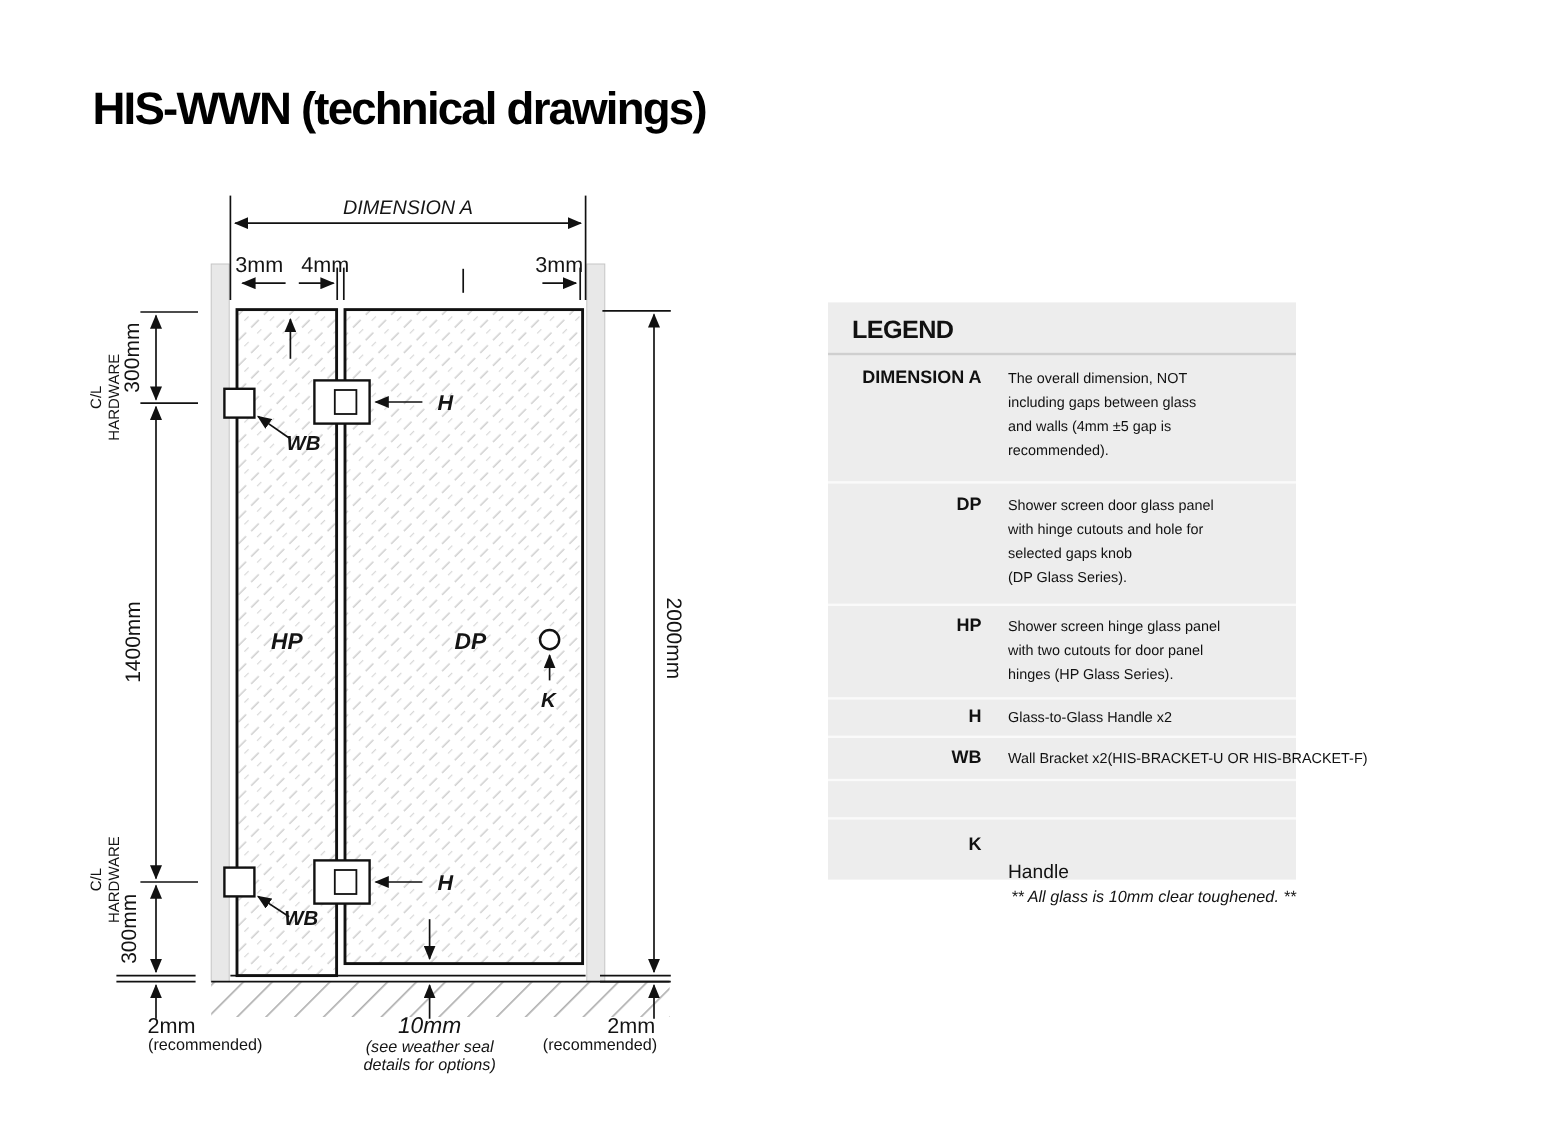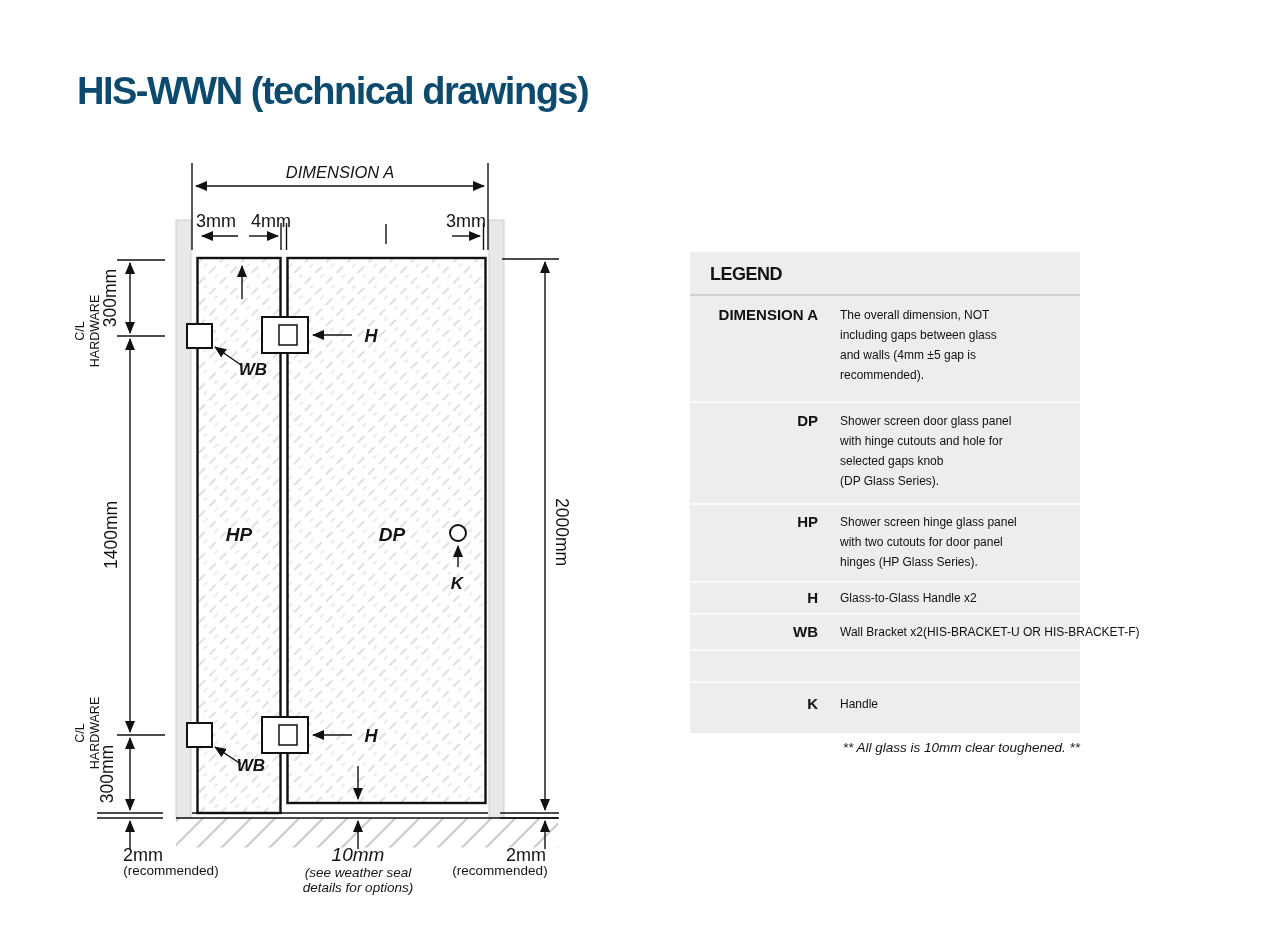--- a/index.html
+++ b/index.html
@@ -2,57 +2,57 @@
 <html><head>
 <meta charset="utf-8">
 <style>
   html,body{margin:0;padding:0;background:#ffffff;}
   .canvas{
     position:relative;width:1285px;height:944px;background:#ffffff;overflow:hidden;
     font-family:"Liberation Sans","DejaVu Sans",sans-serif;color:#111;
   }
   .page-title{
     position:absolute;left:77px;top:70px;margin:0;
-    font-size:38px;font-weight:bold;letter-spacing:-1.5px;color:#0c4a6e;white-space:nowrap;
+    font-size:38px;font-weight:bold;letter-spacing:-1.5px;color:#000000;white-space:nowrap;
   }
   svg text{fill:#141414;}
   .t-dim{font-size:18px;}
   .t-dim-sm{font-size:13.5px;}
   .t-rot{font-size:17.5px;}
   .t-cl{font-size:12.5px;}
   .t-ital{font-style:italic;}
   .t-panel{font-size:19px;font-style:italic;font-weight:bold;}
   .t-part{font-size:17px;font-style:italic;font-weight:bold;}
   .t-dima{font-size:16.5px;font-style:italic;}
 
   .legend{
     position:absolute;left:690px;top:252px;width:390px;height:481px;
     background:#ededed;box-sizing:border-box;
   }
   .lg-header{
     height:44px;box-sizing:border-box;padding:12px 0 0 20px;
     border-bottom:2px solid #cfcfcf;
   }
-  .lg-header span{font-size:18px;font-weight:bold;letter-spacing:-0.5px;margin-top:34px;}
+  .lg-header span{font-size:21px;font-weight:bold;letter-spacing:-0.5px;margin-top:34px;}
   .lg-row{
     display:grid;grid-template-columns:128px 1fr;column-gap:22px;
     box-sizing:border-box;
   }
   .lg-row + .lg-row{border-top:2px solid #fafafa;}
   .lg-key{font-weight:bold;font-size:15px;text-align:right;line-height:20px;}
   .lg-desc{font-size:12px;line-height:20px;}
   .lg-desc div{white-space:nowrap;}
   .r1{height:105px;padding-top:9px;}
   .r2{height:102px;padding-top:8px;}
   .r3{height:78px;padding-top:7px;}
   .r4{height:32px;padding-top:5px;}
   .r5{height:36px;padding-top:7px;}
   .r6{height:32px;}
   .r7{height:52px;padding-top:11px;}
-  .r7 .lg-desc{font-size:12px;}
+  .r7 .lg-desc{font-size:16px;margin-top:24px;}
   .legend-note{
     position:absolute;left:690px;top:740px;width:390px;text-align:right;
     font-size:13.5px;font-style:italic;color:#141414;
   }
 </style>
 </head>
 <body>
 
 <div class="canvas">
 

